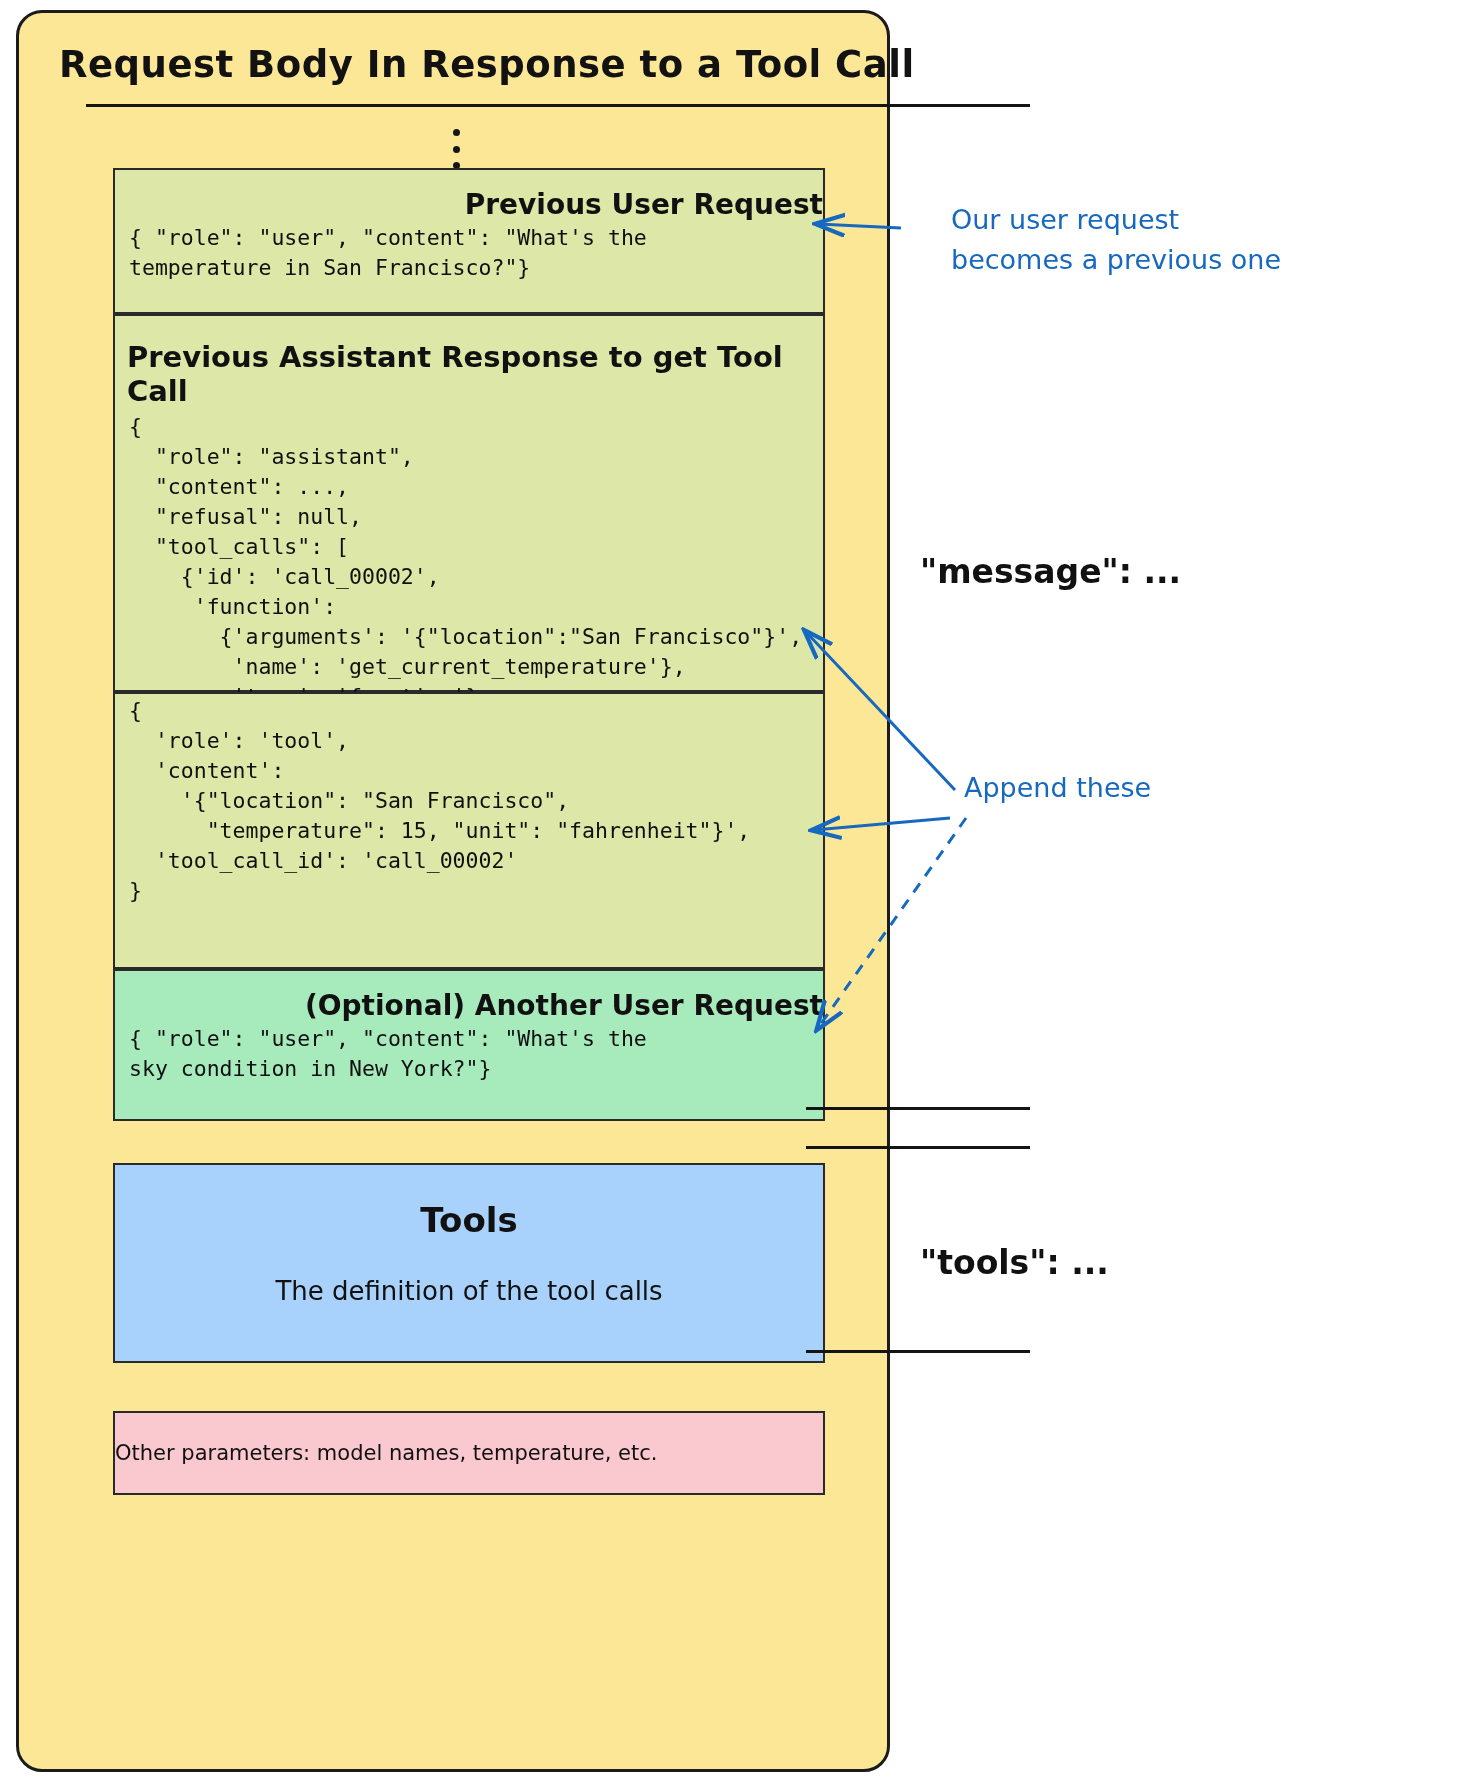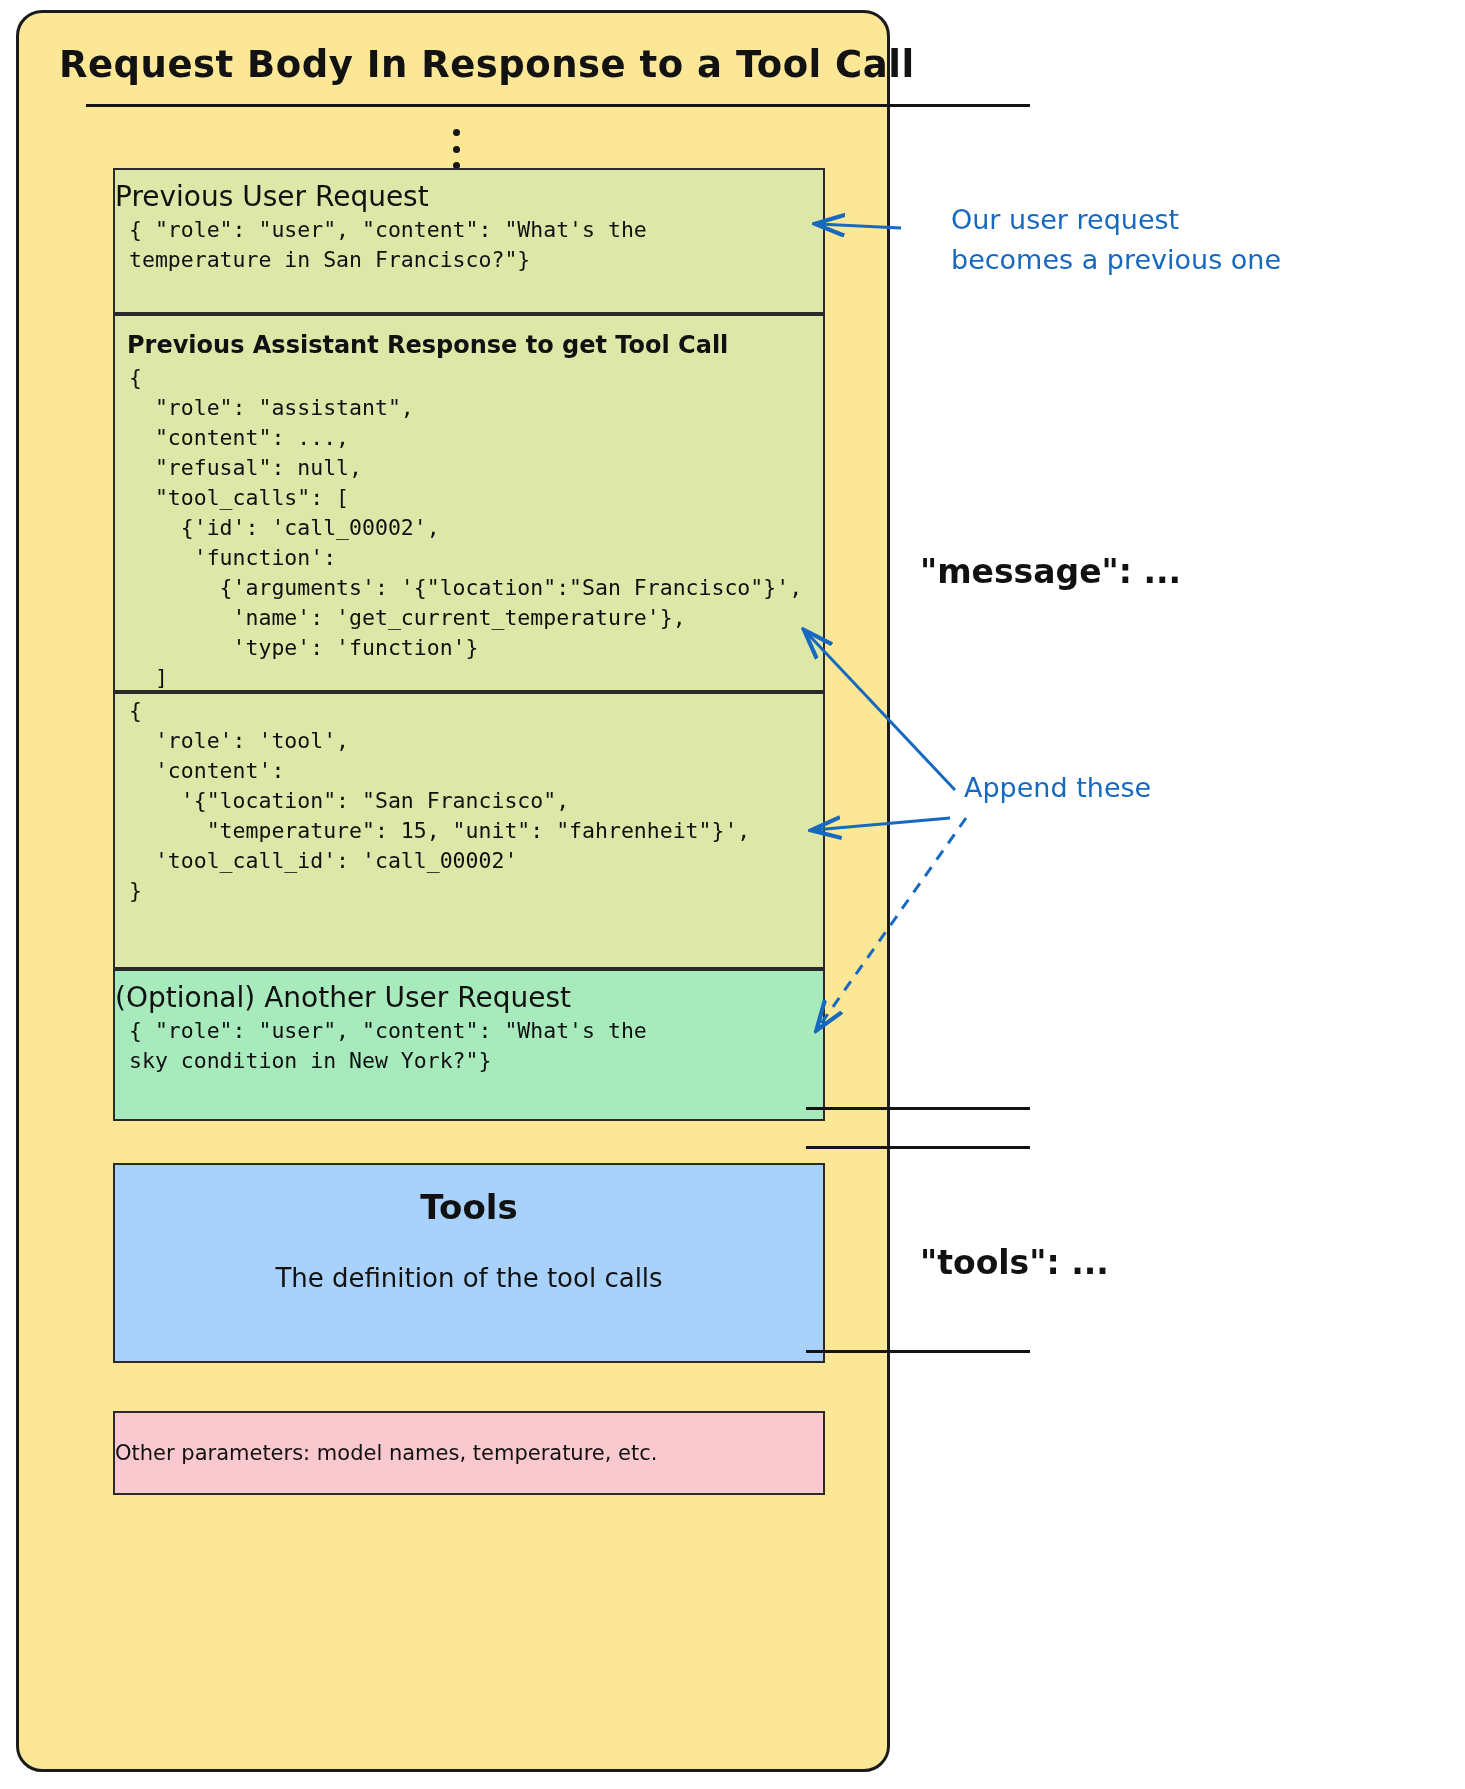--- a/index.html
+++ b/index.html
@@ -26,43 +26,43 @@
   }
   #ellipsis span{display:block;width:7px;height:7px;border-radius:50%;background:#161616;}
 
   
   .msg-box{
     position:absolute;left:94px;width:712px;box-sizing:border-box;
     border:2px solid #2a2a2a;background:#dde8a8;
     font-family:"DejaVu Sans Mono", monospace;
   }
   .box-head-center{
-    text-align:left;font-family:"DejaVu Sans", sans-serif;
-    font-size:28px;font-weight:400;color:#111;padding-top:10px;
+    text-align:right;font-family:"DejaVu Sans", sans-serif;
+    font-size:28px;font-weight:700;color:#111;padding-top:18px;
   }
   .box-head-left{
     text-align:left;font-family:"DejaVu Sans", sans-serif;
-    font-size:24px;font-weight:600;color:#111;padding:15px 0 2px 12px;
+    font-size:29px;font-weight:600;color:#111;padding:24px 0 2px 12px;
   }
   .code{
     font-family:"DejaVu Sans Mono", monospace;
     font-size:21.5px;line-height:30px;color:#101010;
     white-space:pre;padding:2px 0 8px 14px;
   }
   #box-prev-user{top:155px;height:146px;}
   #box-prev-assistant{top:301px;height:378px;}
   #box-tool-return{top:679px;height:277px;}
   #box-optional{top:956px;height:152px;background:#a7ebbd;}
   #box-tools{
     position:absolute;left:94px;top:1150px;width:712px;height:200px;
     box-sizing:border-box;border:2px solid #2a2a2a;background:#a8d2fb;
   }
   #tools-title{
     text-align:center;font-family:"DejaVu Sans", sans-serif;
-    font-size:34px;font-weight:600;color:#111;padding-top:22px;
+    font-size:34px;font-weight:600;color:#111;padding-top:35px;
   }
   #tools-sub{
     text-align:center;font-family:"DejaVu Sans", sans-serif;
     font-size:26px;color:#111;padding-top:36px;
   }
   #box-other{
     position:absolute;left:94px;top:1398px;width:712px;height:84px;
     box-sizing:border-box;border:2px solid #2a2a2a;background:#fac9d0;
     display:flex;align-items:center;
   }

